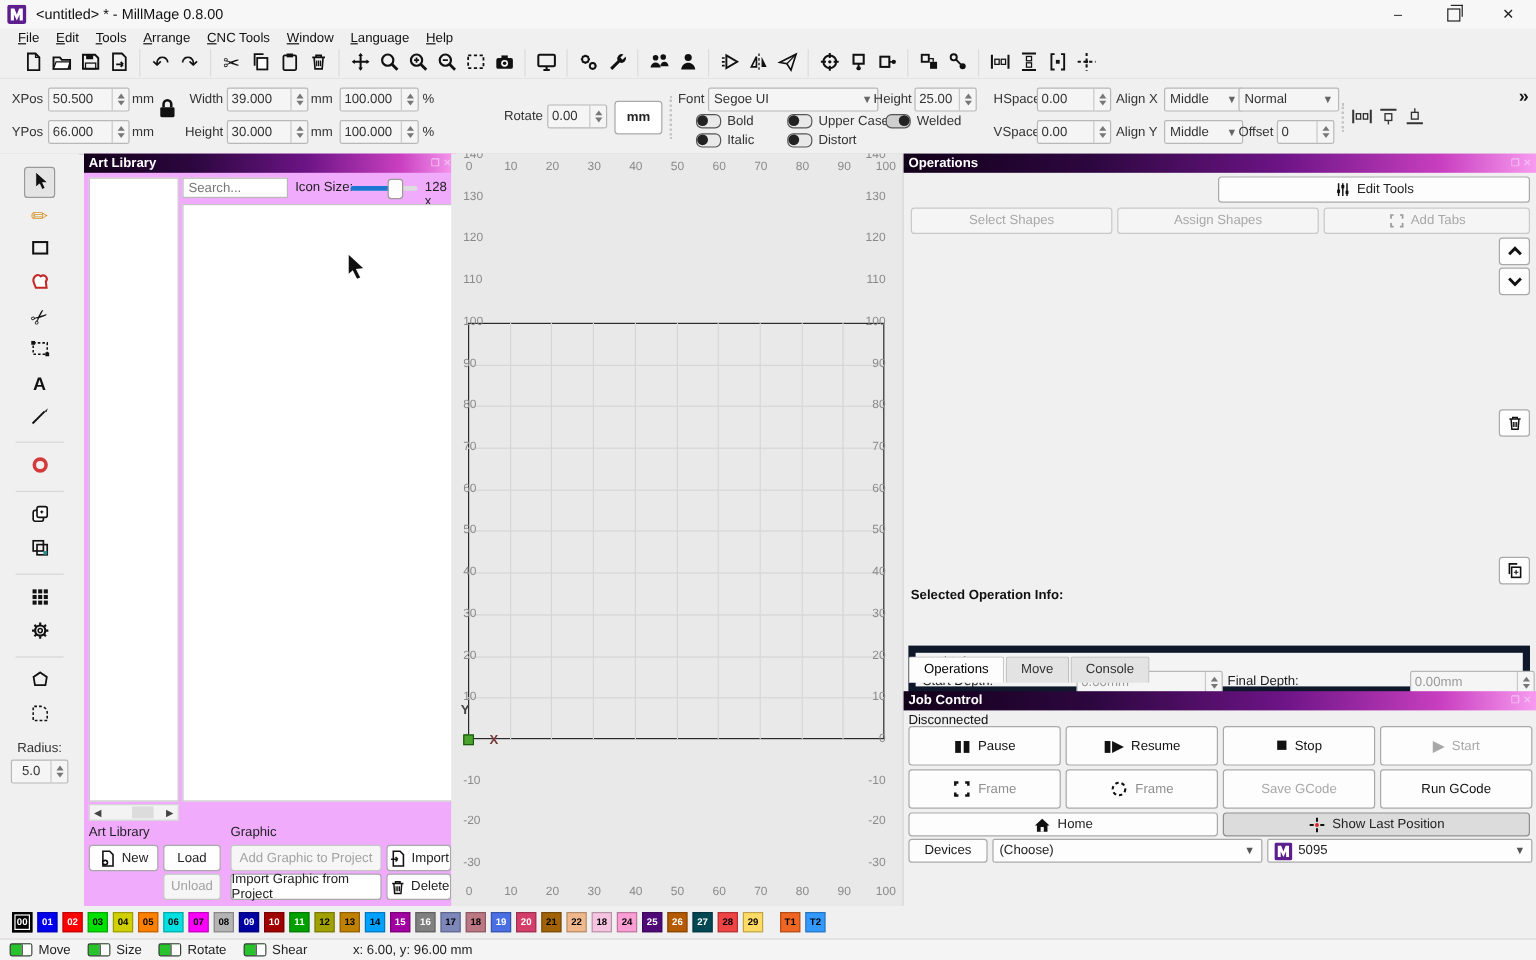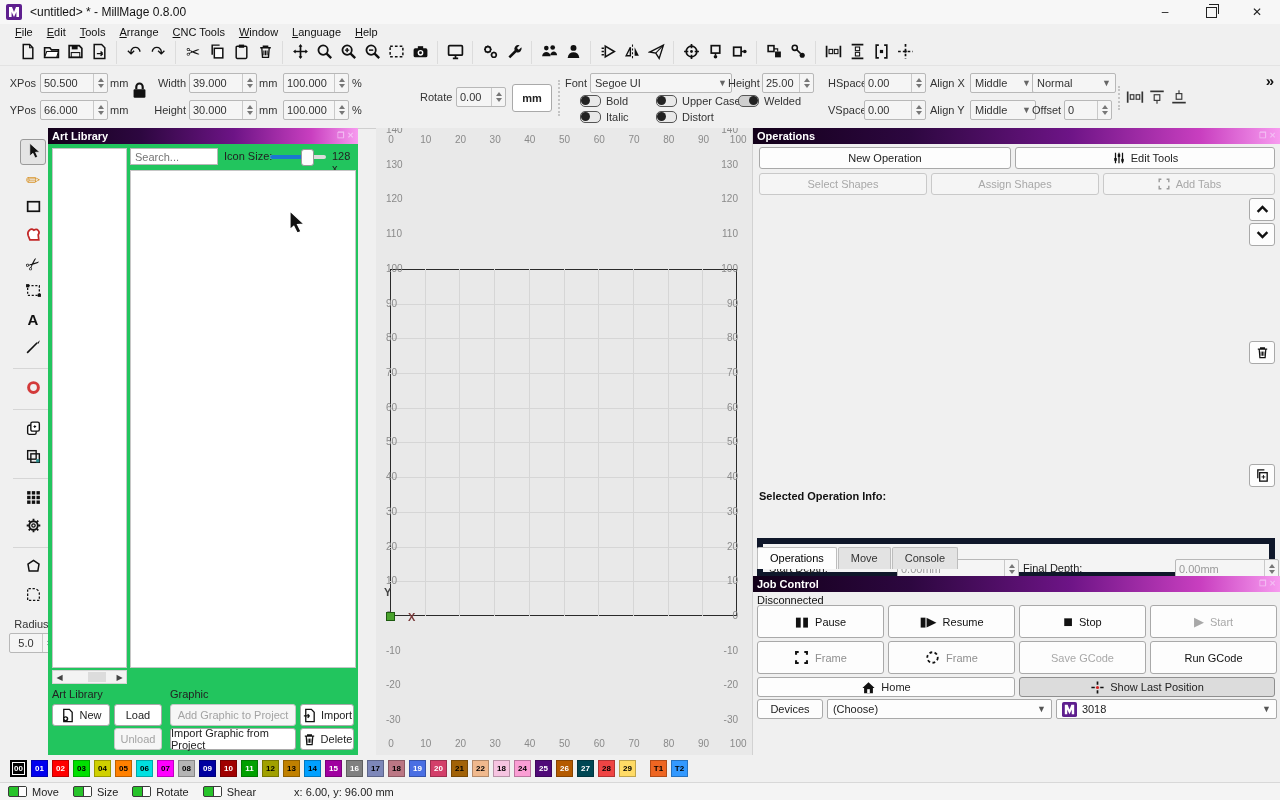--- a/index.html
+++ b/index.html
@@ -55,21 +55,21 @@
   .lsep{width:40px;height:1px;background:#d6d6d6;margin:6px 0;}
   .radius-label{margin-top:8px;color:#333;}
   .radius-box{margin-top:3px;width:46px;height:18px;background:#f5f5f5;border:1px solid #b8b8b8;border-radius:2px;display:flex;align-items:center;}
   .radius-box input{border:none;background:transparent;width:100%;text-align:center;font:11px "Liberation Sans",sans-serif;color:#333;outline:none;}
   
   .panel-header{position:absolute;left:0;top:0;height:16px;width:100%;
     background:linear-gradient(90deg,#120019 0%,#2d0740 30%,#6d1486 60%,#c93fc0 85%,#f79bef 100%);
     color:#fff;font-weight:bold;font-size:11px;display:flex;align-items:center;padding:0 4px;box-sizing:border-box;}
   .ph-icons{margin-left:auto;display:flex;gap:3px;}
   .ph-icons span{color:#f3bdf3;font-size:8px;line-height:1;}
-  .artlib{position:absolute;left:48px;top:0;width:310px;height:627px;background:#22c55e;}
+  .artlib{position:absolute;left:70px;top:0;width:310px;height:627px;background:#f0abfc;}
   .white-box{position:absolute;background:#fff;border:1px solid #c6c6c6;box-sizing:border-box;}
   .search-box{position:absolute;left:82px;top:20px;width:88px;height:17px;background:#fff;border:1px solid #b8b8b8;box-sizing:border-box;}
   .search-box input{border:none;width:100%;height:100%;font:11px "Liberation Sans",sans-serif;padding:0 4px;box-sizing:border-box;outline:none;color:#999;background:transparent;}
   .slider{position:absolute;left:222px;top:27px;width:56px;height:4px;background:#dcdcdc;border-radius:2px;}
   .slider .fill{position:absolute;left:0;top:0;height:4px;width:60%;background:#1b76d1;border-radius:2px;}
   .slider .knob{position:absolute;left:55%;top:-6px;width:11px;height:15px;background:#fdfdfd;border:1px solid #9a9a9a;border-radius:3px;}
   .hscroll{position:absolute;left:4px;top:542px;width:75px;height:14px;background:#f3f3f3;border:1px solid #d4d4d4;display:flex;align-items:center;box-sizing:border-box;}
   .hscroll .ar{width:13px;text-align:center;font-size:8px;color:#444;}
   .hscroll .thumb{width:18px;height:10px;background:#dcdcdc;margin-left:22px;}
   .al-label{position:absolute;font-size:11px;color:#222;}
@@ -821,23 +821,20 @@
       </div>
 
     <div class="rightcol">
       <div class="panel-header">
         <span>Operations</span>
         <span class="ph-icons">
             <span>❐</span>
             <span>✕</span>
           </span>
       </div>
-      <div class="rbtn" style="left:6px;top:19px;width:252px;height:22px;">
-          <span>New Operation</span>
-        </div>
       <div class="rbtn" style="left:262px;top:19px;width:260px;height:22px;">
         <svg viewBox="0 0 16 16" width="14" height="14">
             <path d="M4 2v12M8 2v12M12 2v12" stroke="#111" stroke-width="1.4"></path>
             <rect x="2.6" y="8" width="2.8" height="3.2" fill="#111"></rect>
             <rect x="6.6" y="3.6" width="2.8" height="3.2" fill="#111"></rect>
             <rect x="10.6" y="9" width="2.8" height="3.2" fill="#111"></rect>
           </svg>
         <span>Edit Tools</span>
         </div>
       <div class="rbtn disabled" style="left:6px;top:45px;width:168px;height:22px;">
@@ -970,21 +967,21 @@
           </div>
         <div class="combo" style="width:232px;">
             <span>(Choose)</span>
             <span class="car">▼</span>
           </div>
         <div class="combo" style="width:228px;">
           <svg viewBox="0 0 16 16" width="15" height="15" style="margin-right:5px;">
               <rect width="16" height="16" rx="2" fill="#5e1f8e"></rect>
               <path d="M3 3h3l2 5 2-5h3v10h-2.6V8l-2.4 5-2.4-5v5H3z" fill="#fff"></path>
             </svg>
-          <span>3018</span>
+          <span>5095</span>
             <span class="car">▼</span>
           </div>
       </div>
     </div>
 
     <span class="cursor" style="left:288px;top:82px;">
       <svg width="22" height="24" viewBox="0 0 22 24">
           <path d="M2 1l14 13-6.5.6L13 21.5 9.2 23l-3.4-6.8L2 19.5z" fill="#111" stroke="#fff" stroke-width="1.2"></path>
         </svg>
     </span>

